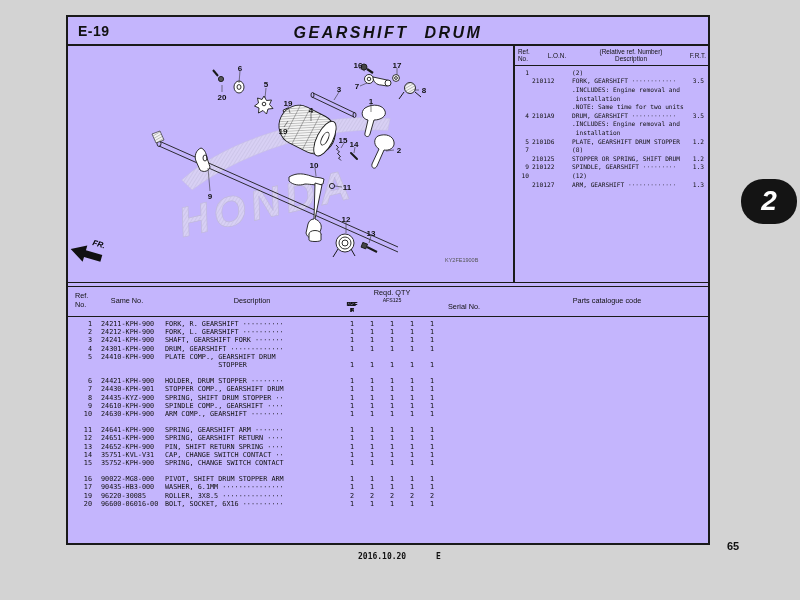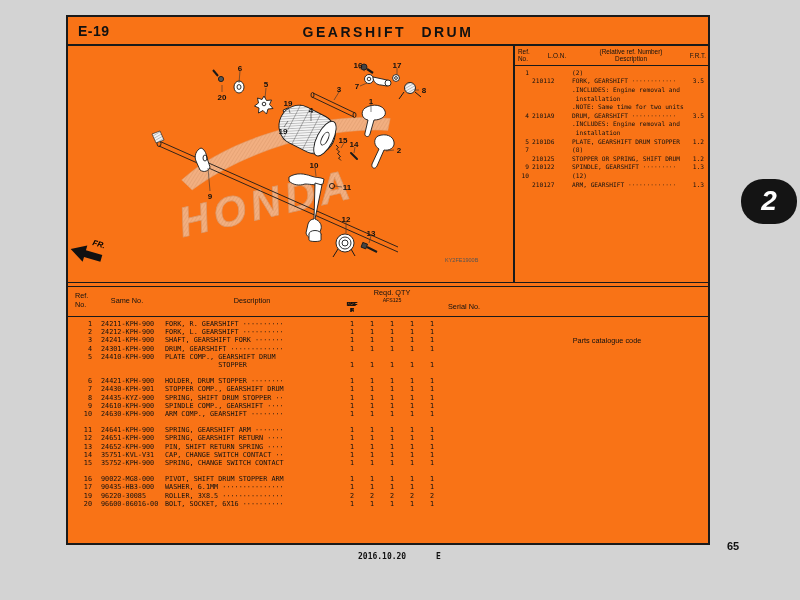--- a/index.html
+++ b/index.html
@@ -3,27 +3,27 @@
 <meta charset="utf-8">
 <style>
   html,body{margin:0;padding:0;}
   body{
     width:800px;height:600px;position:relative;overflow:hidden;
     background:#d3d3d3;
     font-family:"Liberation Sans",sans-serif;color:#111;
   }
   .page{
     position:absolute;left:66px;top:15px;width:644px;height:530px;
-    background:#f97316;border:2px solid #1a1a1a;box-sizing:border-box;
+    background:#c4b5fd;border:2px solid #1a1a1a;box-sizing:border-box;
   }
   
   .hdr{position:relative;height:27px;border-bottom:2px solid #1a1a1a;}
   .hdr-code{position:absolute;left:10px;top:6px;font-size:14px;font-weight:bold;letter-spacing:.5px;}
   .hdr-title{position:absolute;left:0;width:100%;top:7px;text-align:center;
-    font-size:14px;font-weight:bold;letter-spacing:2.5px;word-spacing:9px;}
+    font-size:16px;font-weight:bold;letter-spacing:2.5px;word-spacing:9px;font-style:italic;}
   
   .top-area{display:flex;height:236px;}
   .diagram{position:relative;width:450px;height:236px;overflow:hidden;}
   .callout{position:absolute;transform:translate(-50%,-50%);font-size:8px;font-weight:600;color:#111;}
   .refpanel{flex:1;border-left:2px solid #1a1a1a;display:flex;flex-direction:column;}
   .rp-head{border-bottom:1.5px solid #1a1a1a;display:grid;grid-template-columns:18px 42px 106px 22px;
     padding:2px 2px 2px 3px;font-size:6.4px;line-height:7.4px;align-items:center;}
   .rp-head .c2{text-align:center;}
   .rp-head .c3{text-align:center;}
   .rp-head .c4{text-align:right;}
@@ -39,21 +39,21 @@
   .pt-head span{position:absolute;}
   .ph-ref1{left:7px;top:4px;}
   .ph-ref2{left:7px;top:13px;}
   .ph-part{left:24px;width:70px;top:9px;text-align:center;}
   .ph-desc{left:94px;width:180px;top:9px;text-align:center;}
   .ph-qtyg{left:274px;width:100px;top:1px;text-align:center;font-size:7.3px;}
   .ph-qtym{left:274px;width:100px;top:9.5px;text-align:center;font-size:5.2px;}
   .ph-qcols{left:274px;top:15px;width:100px;}
   .qty-col{display:inline-block;width:20px;text-align:center;font-size:5.3px;line-height:5.8px;white-space:pre;}
   .ph-serial{left:365px;width:62px;top:15px;text-align:center;}
-  .ph-code{left:445px;width:188px;top:9px;text-align:center;margin-top:40px;}
+  .ph-code{left:445px;width:188px;top:9px;text-align:center;}
   
   .pt-body{font-family:"DejaVu Sans Mono",monospace;font-size:6.8px;line-height:8.2px;padding-top:3px;}
   .pt-row{display:grid;grid-template-columns:24px 70px 180px 20px 20px 20px 20px 20px;}
   .c-ref{text-align:right;}
   .c-part{padding-left:9px;}
   .c-desc{padding-left:3px;white-space:pre;}
   .c-desc2{text-align:center;padding-right:42px;}
   .c-q{text-align:center;}
   .gap{height:8px;}
   

